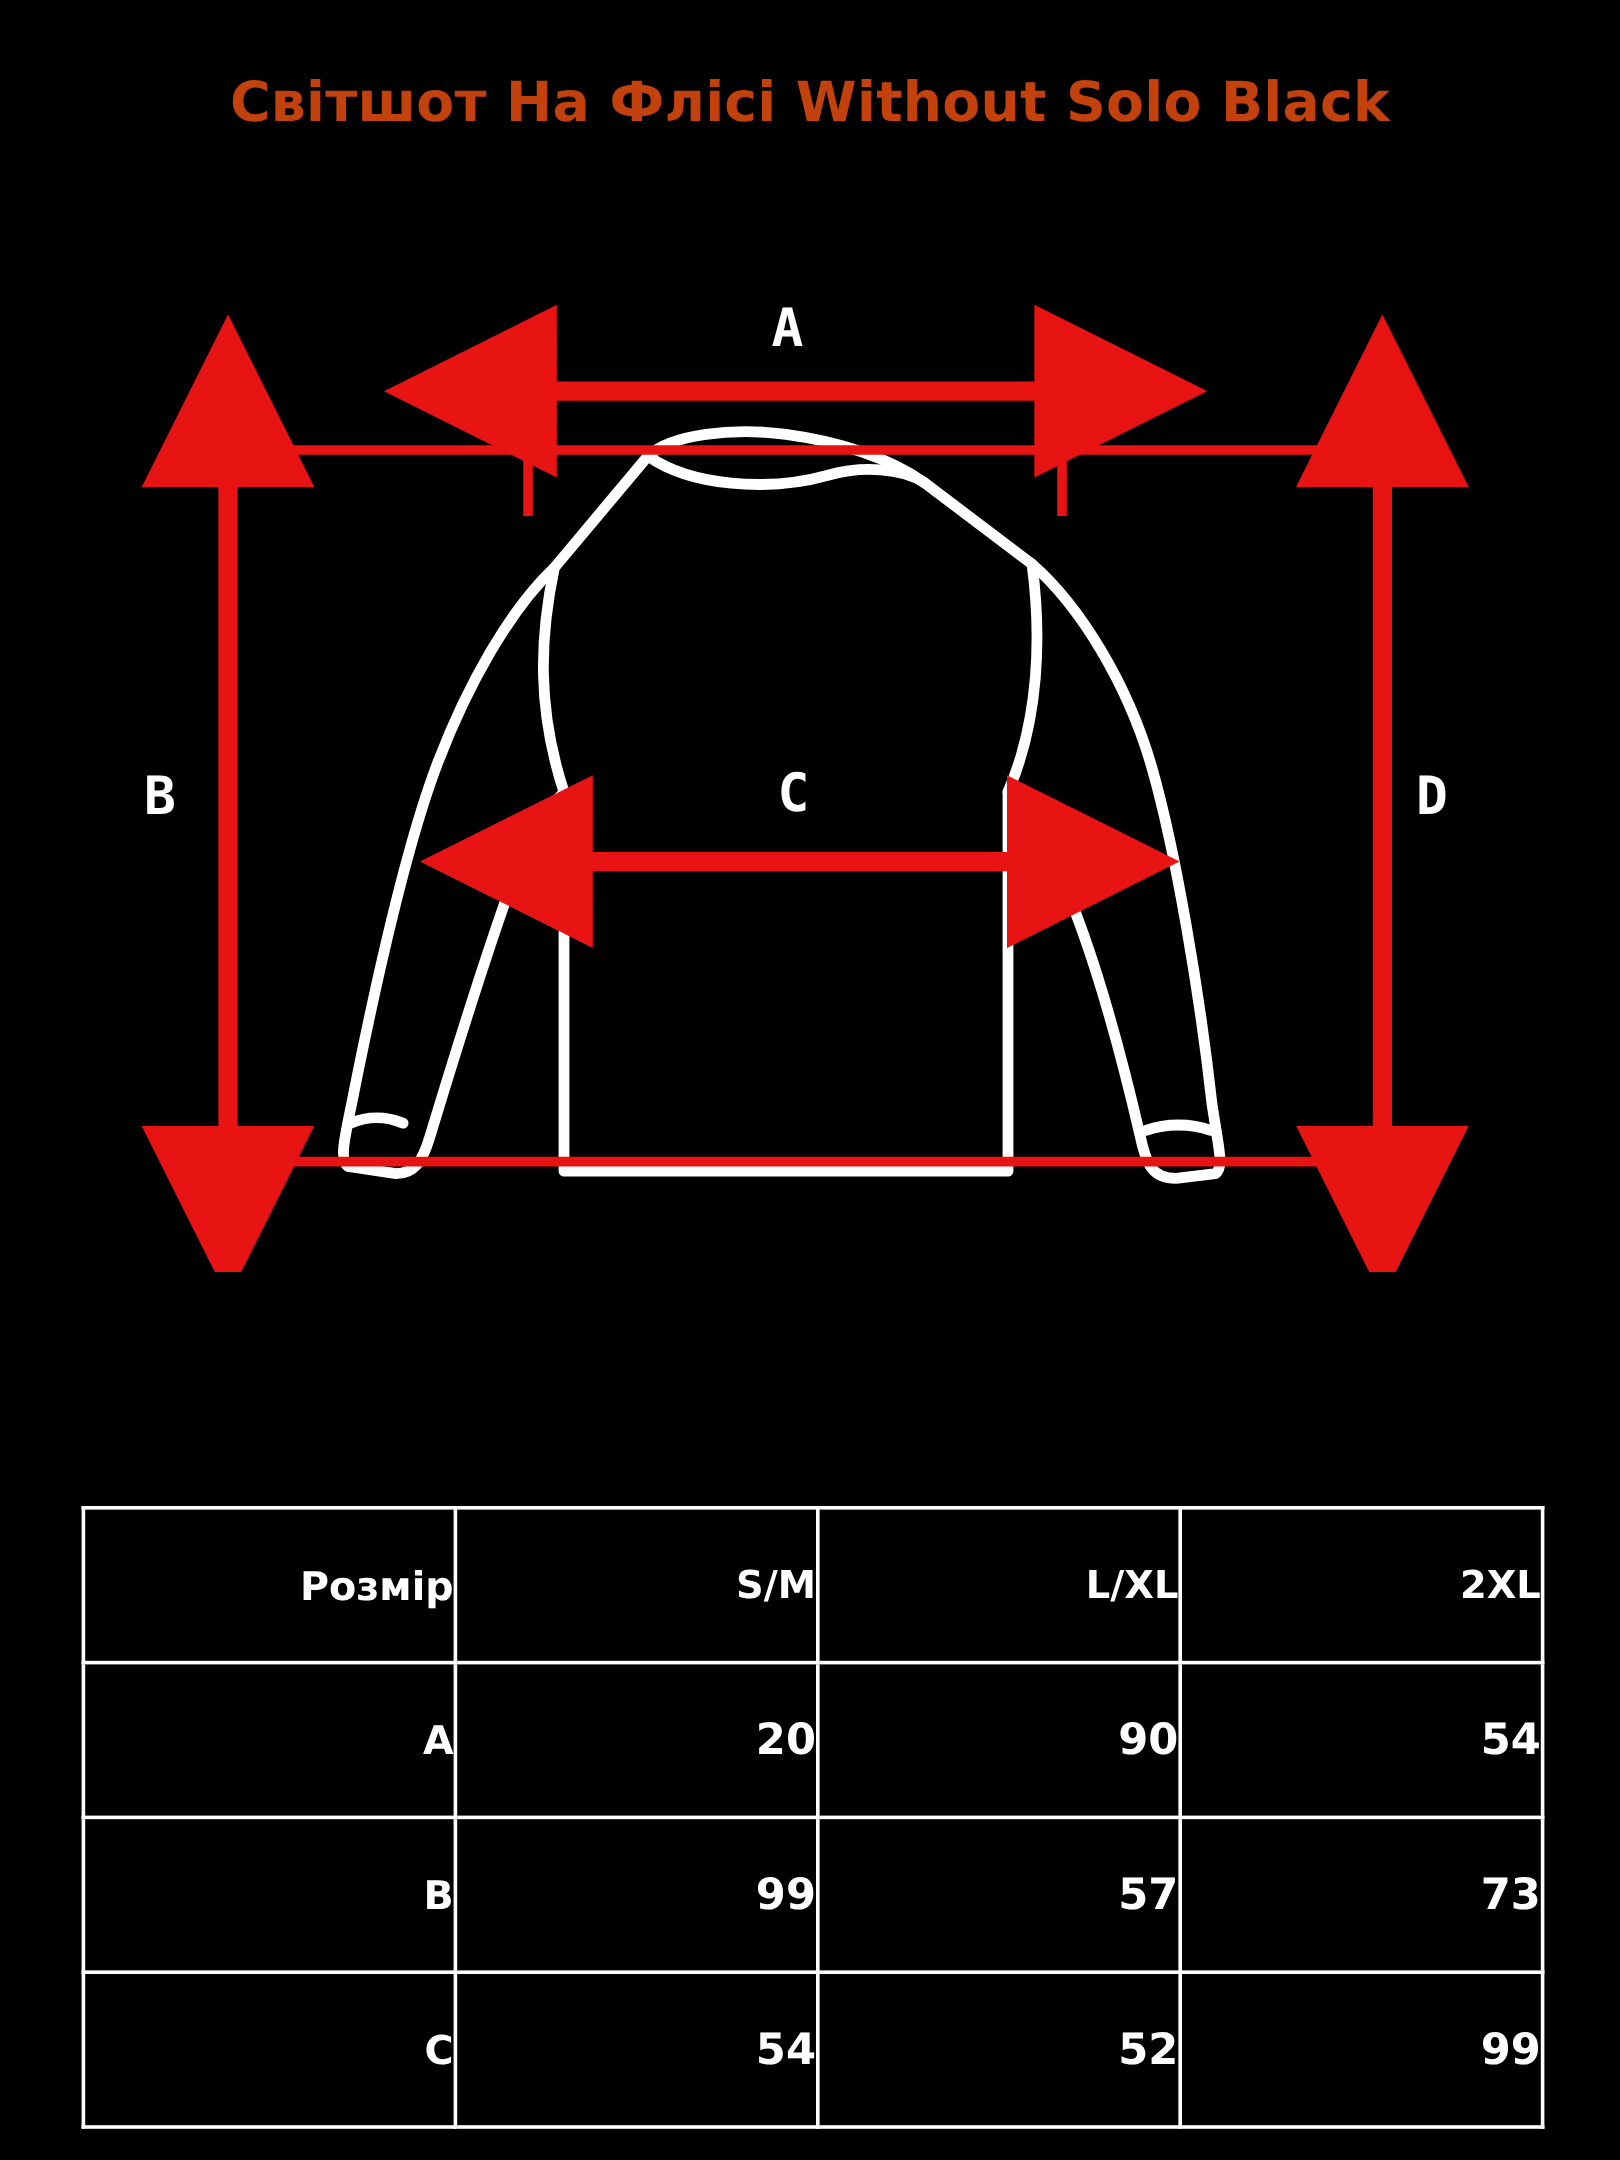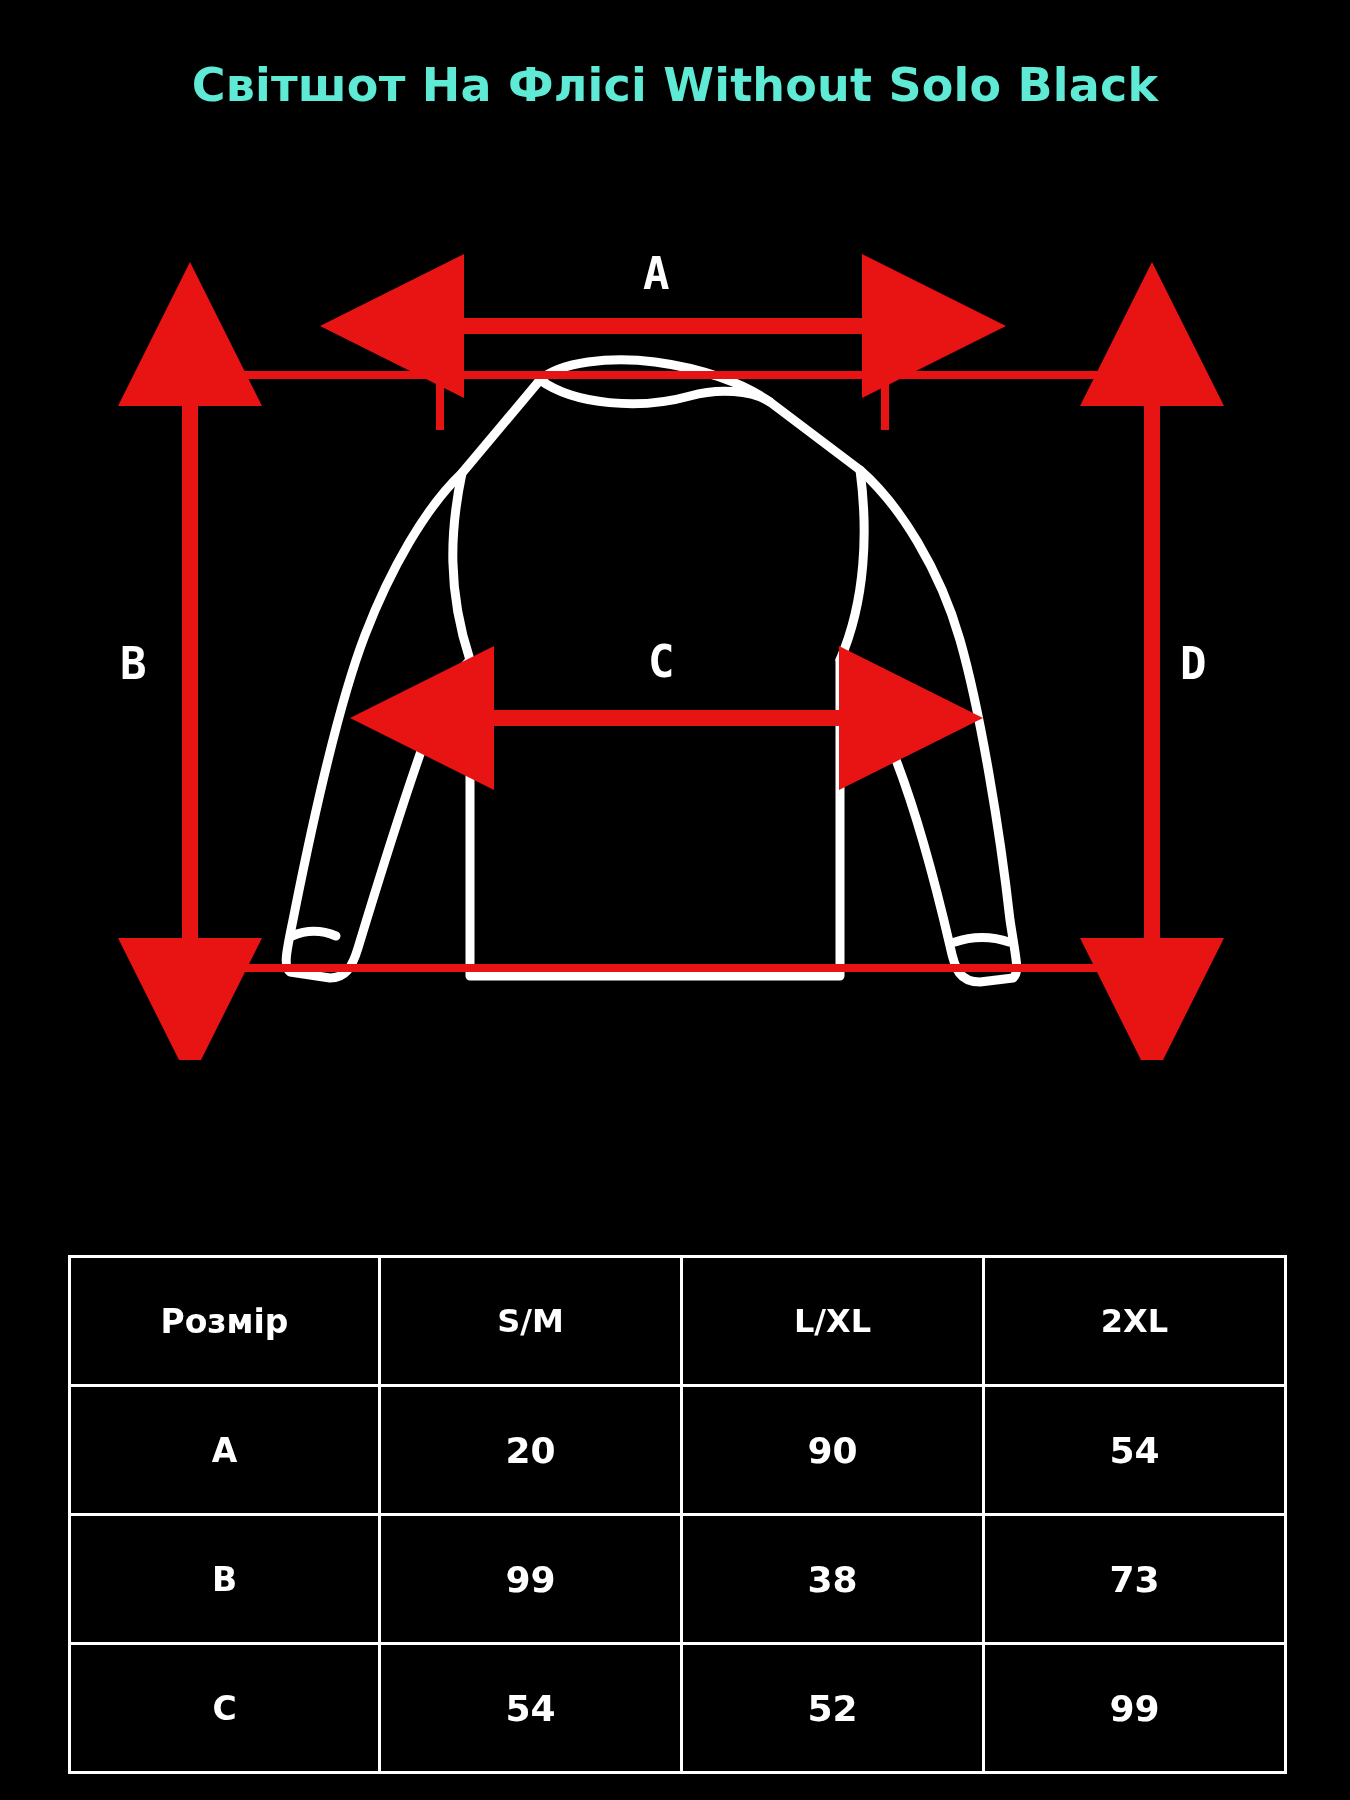--- a/index.html
+++ b/index.html
@@ -18,21 +18,21 @@
 
   .page-title {
     position: absolute;
     top: 58px;
     left: 0;
     width: 1350px;
     text-align: center;
     font-size: 46px;
     font-weight: bold;
     letter-spacing: 0.2px;
-    color: #5eead4;
+    color: #c2410c;
     font-family: "DejaVu Sans", "Liberation Sans", sans-serif;
   }
 
   .diagram {
     position: absolute;
     top: 230px;
     left: 0;
     width: 1350px;
     height: 830px;
   }
@@ -60,21 +60,21 @@
     position: absolute;
     left: 68px;
     top: 1255px;
     width: 1215px;
     border-collapse: collapse;
     table-layout: fixed;
   }
   .size-table td, .size-table th {
     border: 3px solid #ffffff;
     color: #ffffff;
-    text-align: center;
+    text-align: right;
     font-weight: bold;
     background: #000000;
     padding: 0;
     height: 126px;
     vertical-align: middle;
   }
   .size-table th {
     font-size: 32px;
   }
   .size-table th.corner {
@@ -185,21 +185,21 @@
   <tbody>
     <tr>
       <td class="rowlabel">A</td>
       <td>20</td>
       <td>90</td>
       <td>54</td>
     </tr>
     <tr>
       <td class="rowlabel">B</td>
       <td>99</td>
-      <td>38</td>
+      <td>57</td>
       <td>73</td>
     </tr>
     <tr>
       <td class="rowlabel">C</td>
       <td>54</td>
       <td>52</td>
       <td>99</td>
     </tr>
   </tbody>
 </table>

